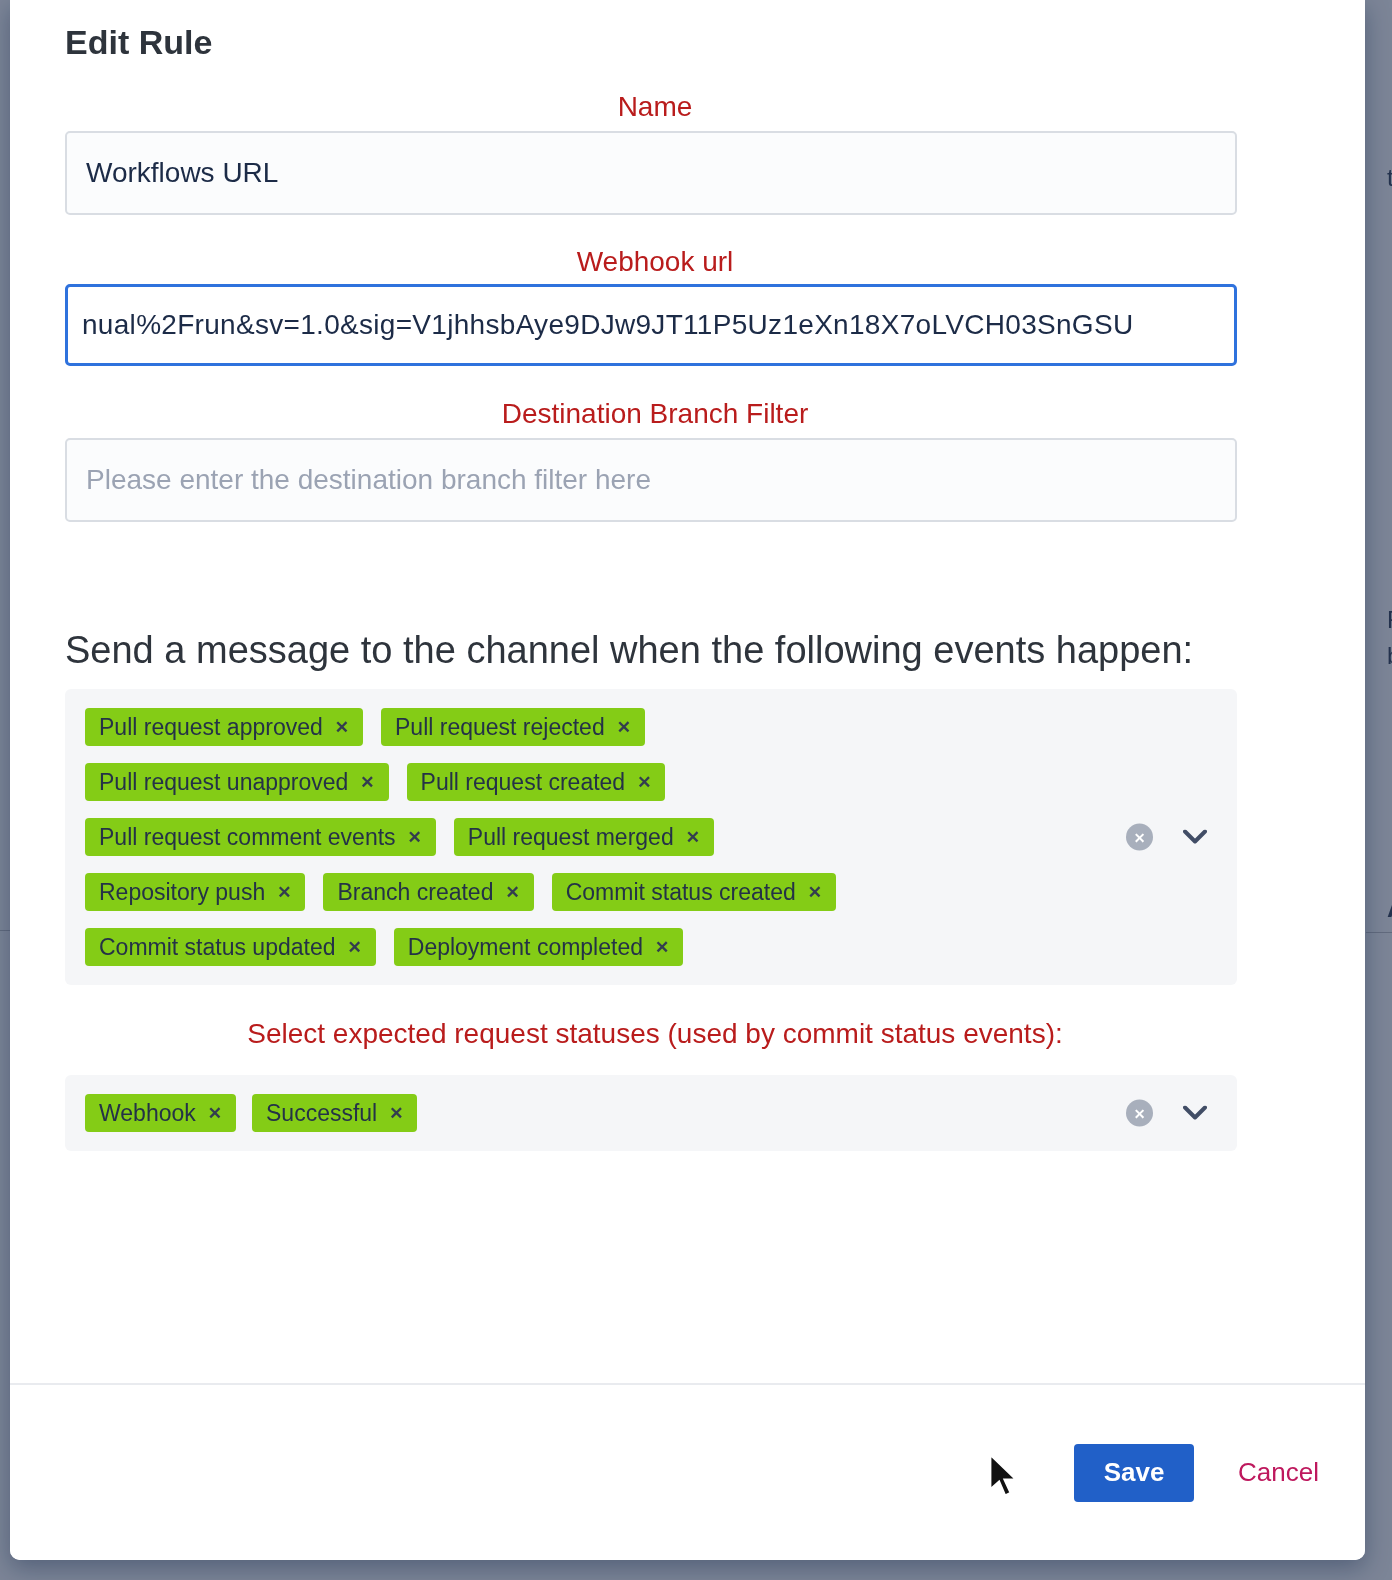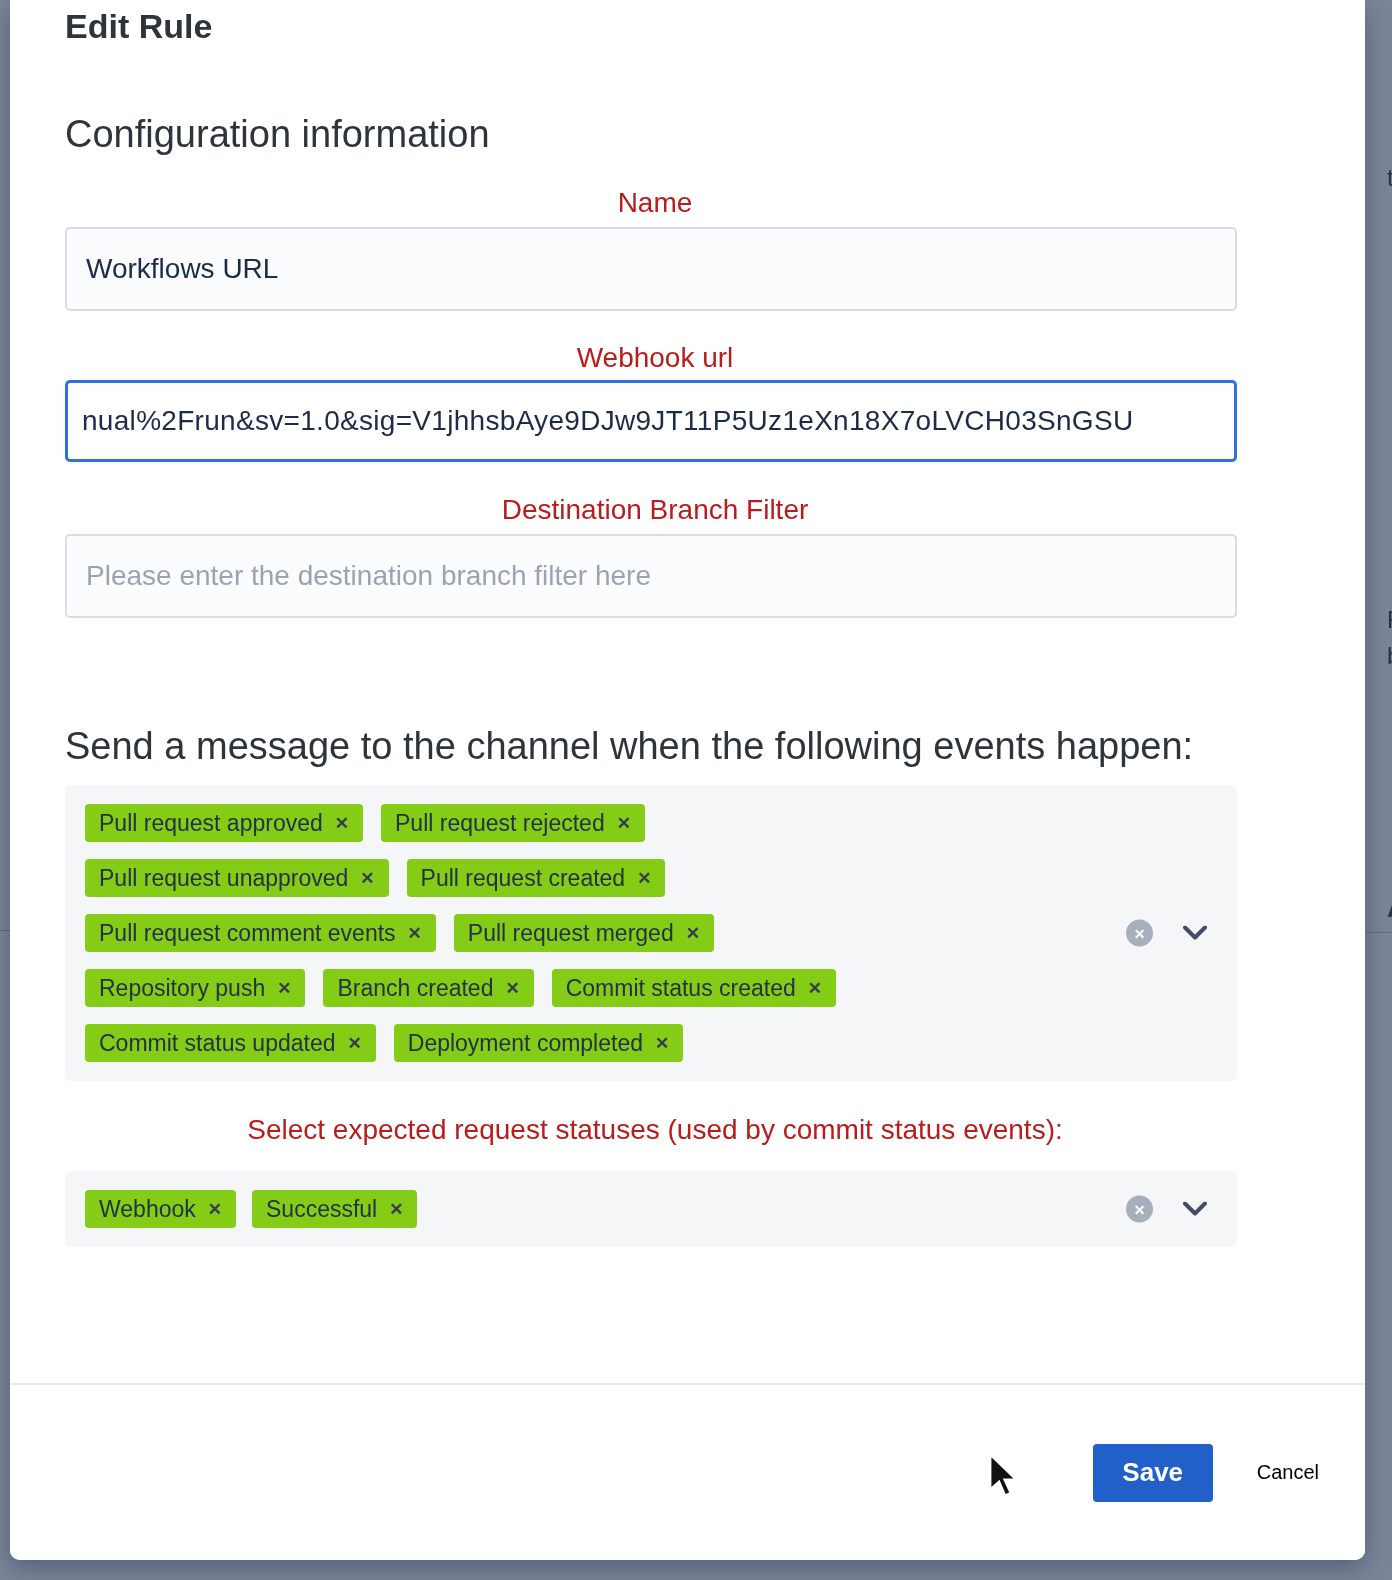--- a/index.html
+++ b/index.html
@@ -20,21 +20,21 @@
   .bg-hairline { position:absolute; height:1px; background:rgba(20,30,50,.25); }
 
   
   .modal {
     position:absolute; left:10px; top:0;
     width:1355px; height:1560px;
     background:#ffffff;
     border-radius:0 0 10px 10px;
     box-shadow:0 8px 24px rgba(9,30,66,.35);
   }
-  .modal-body { padding:6px 120px 0 55px; }
+  .modal-body { padding:14px 120px 0 55px;margin-top:8px; }
 
   h1.modal-title { font-size:34px; font-weight:700; color:#2e343c; line-height:40px; }
   h2.section-heading { font-size:38px; font-weight:400; color:#2e343c; line-height:48px; }
   h2.events-heading { margin-top:95px; line-height:66px; max-width:1135px; }
   h2.config-heading { margin-top:64px; }
 
   .field-label {
     display:block; margin-top:32px;
     font-size:28px; color:#b91c1c; line-height:30px; font-weight:400;text-align:center;
   }
@@ -97,21 +97,21 @@
   .btn-save {
     min-width:120px; height:58px; padding:0 28px;
     background:#2160c8; color:#ffffff;
     border:none; border-radius:4px;
     font-family:"Liberation Sans",sans-serif;
     font-size:26px; font-weight:700; cursor:pointer;
   }
   .btn-cancel {
     background:none; border:none; cursor:pointer;
     font-family:"Liberation Sans",sans-serif;
-    font-size:20px; font-weight:500; color:#000000;
+    font-size:26px; font-weight:500; color:#be185d;
   }
 
   .cursor { position:absolute; left:988px; top:1452px; z-index:50; }
 </style>
 </head>
 <body>
 
 <div class="bg-frag left" style="top:2px">
     <span style="font-size:24px">tl</span>
   </div>
@@ -166,21 +166,20 @@
   </div>
 
 <div class="bg-hairline" style="left:0;top:930px;width:10px"></div>
 <div class="bg-hairline" style="left:1366px;top:932px;width:26px"></div>
 
 <div class="modal">
   <div class="modal-body">
 
     <h1 class="modal-title">Edit Rule</h1>
 
-    <h2 class="section-heading config-heading">Configuration information</h2>
 
     <label class="field-label" style="margin-top:30px">Name</label>
     <input class="text-input" type="text" value="Workflows URL" style="">
 
     <label class="field-label">Webhook url</label>
     <input class="text-input focused" type="text" value="nual%2Frun&amp;sv=1.0&amp;sig=V1jhhsbAye9DJw9JT11P5Uz1eXn18X7oLVCH03SnGSU" style="">
 
     <label class="field-label" style="margin-top:33px">Destination Branch Filter</label>
     <input class="text-input" type="text" placeholder="Please enter the destination branch filter here" style="">
 

